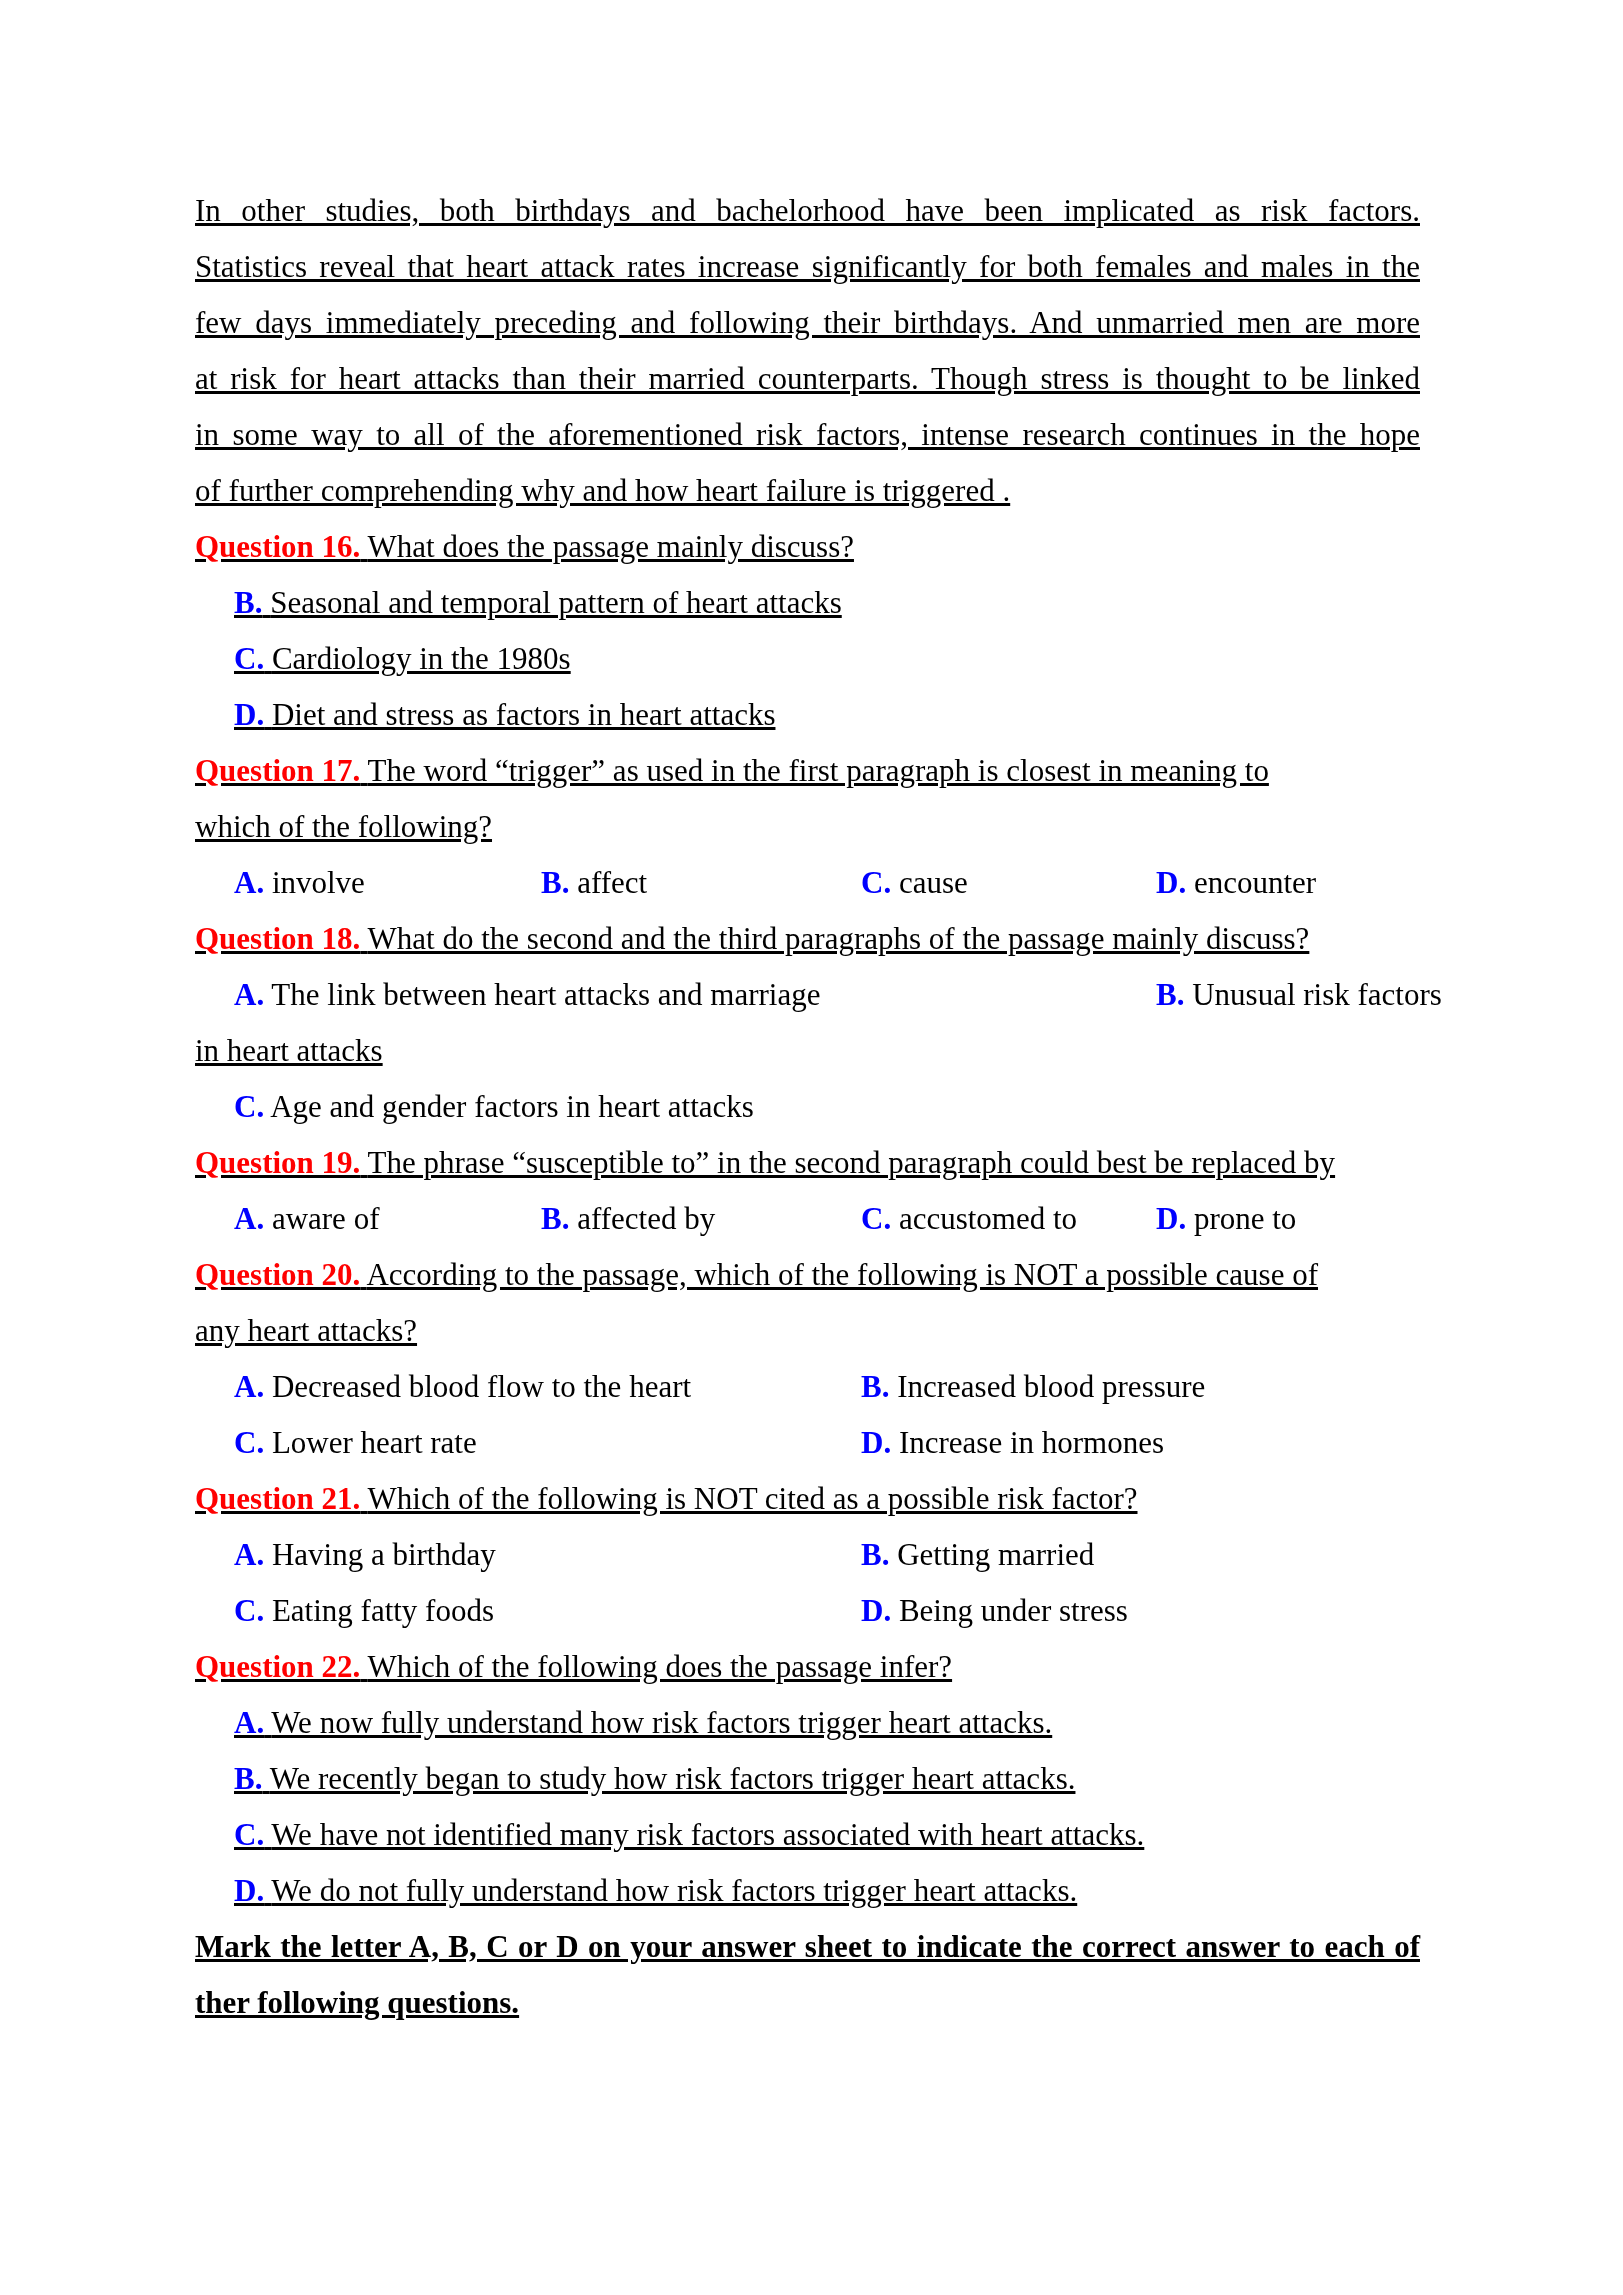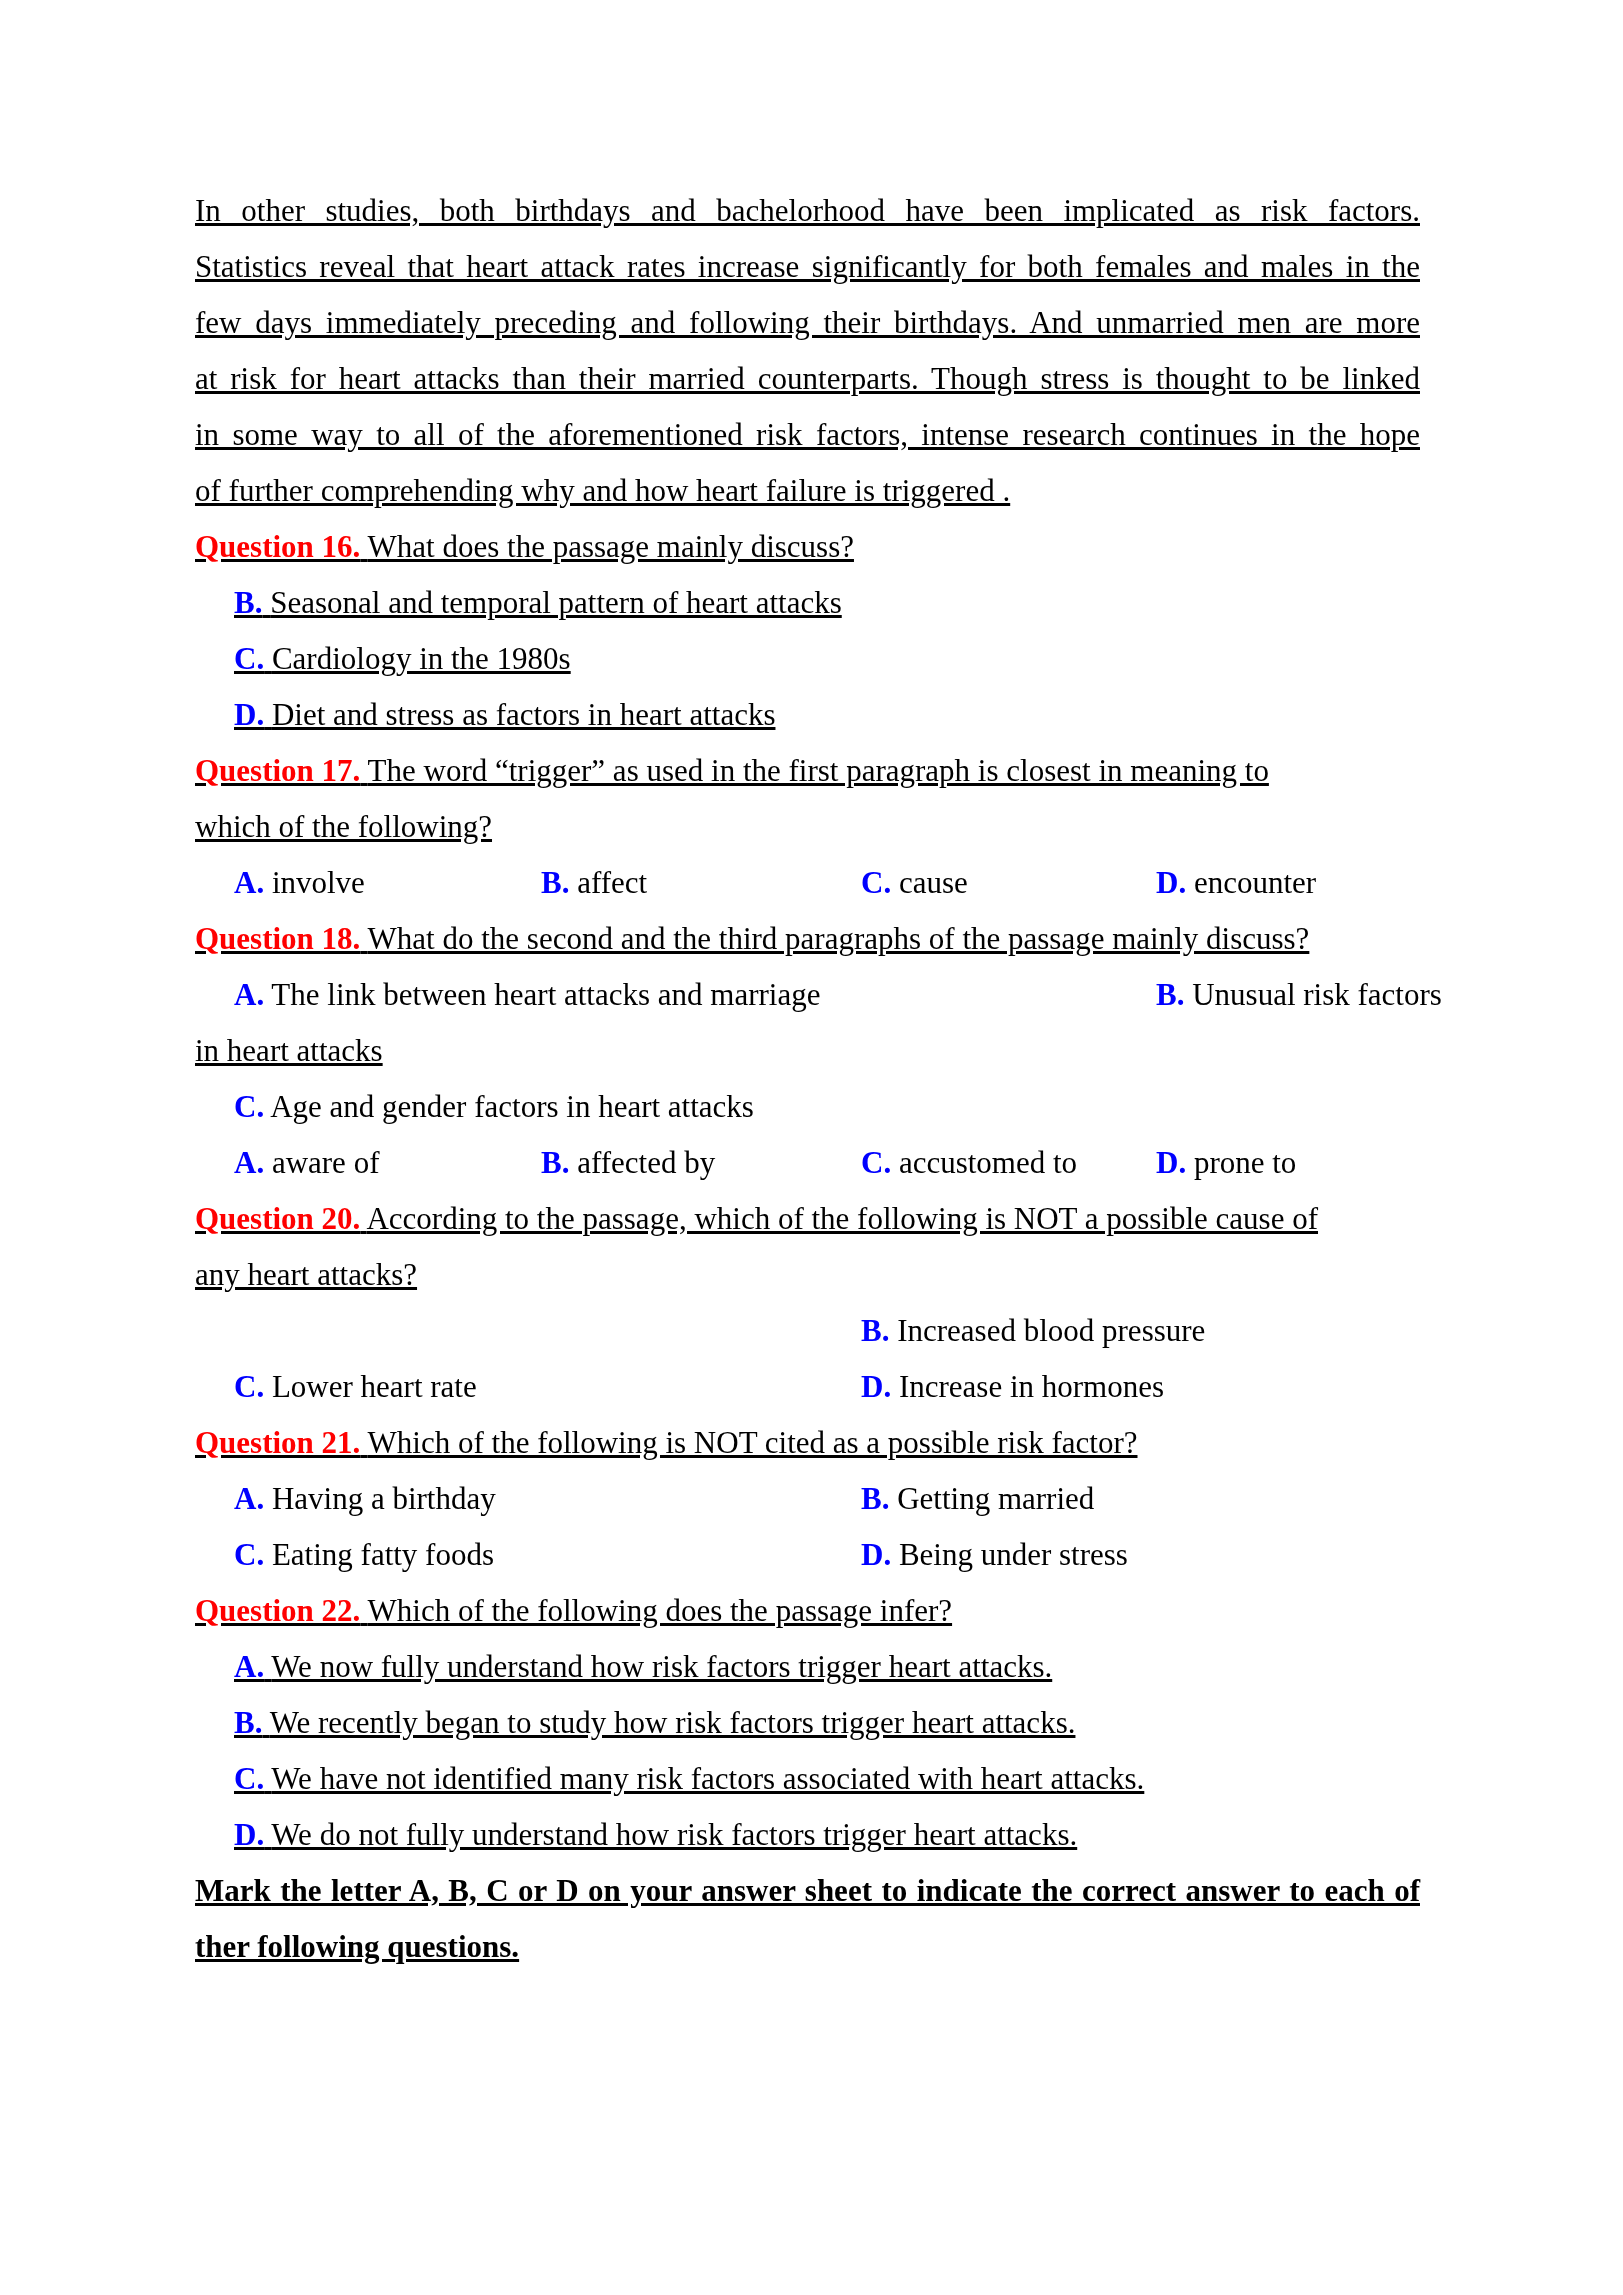--- a/index.html
+++ b/index.html
@@ -66,34 +66,39 @@
       <span class="opt c4"><span class="opt-letter">B.</span> <span>Unusual risk factors</span></span>
     </div>
     <div class="line">in heart attacks</div>
     <div class="line">
       <span class="opt c1"><span class="opt-letter">C.</span> <span>Age and gender factors in heart attacks</span></span>
     </div>
   </div>
 
   <div>
     <div class="line">
+      <span class="qnum">Question 19.</span>
+      <span>The phrase “susceptible to” in the second paragraph could best be replaced by</span>
+    </div>
+    <div class="line">
       <span class="opt c1"><span class="opt-letter">A.</span> <span>aware of</span></span>
       <span class="opt c2"><span class="opt-letter">B.</span> <span>affected by</span></span>
       <span class="opt c3"><span class="opt-letter">C.</span> <span>accustomed to</span></span>
       <span class="opt c4"><span class="opt-letter">D.</span> <span>prone to</span></span>
     </div>
   </div>
 
   <div>
     <div class="line">
       <span class="qnum">Question 20.</span>
       <span>According to the passage, which of the following is NOT a possible cause of</span>
     </div>
     <div class="line">any heart attacks?</div>
     <div class="line">
+      <span class="opt c1"><span class="opt-letter">A.</span> <span>Decreased blood flow to the heart</span></span>
       <span class="opt c3"><span class="opt-letter">B.</span> <span>Increased blood pressure</span></span>
     </div>
     <div class="line">
       <span class="opt c1"><span class="opt-letter">C.</span> <span>Lower heart rate</span></span>
       <span class="opt c3"><span class="opt-letter">D.</span> <span>Increase in hormones</span></span>
     </div>
   </div>
 
   <div>
     <div class="line">

